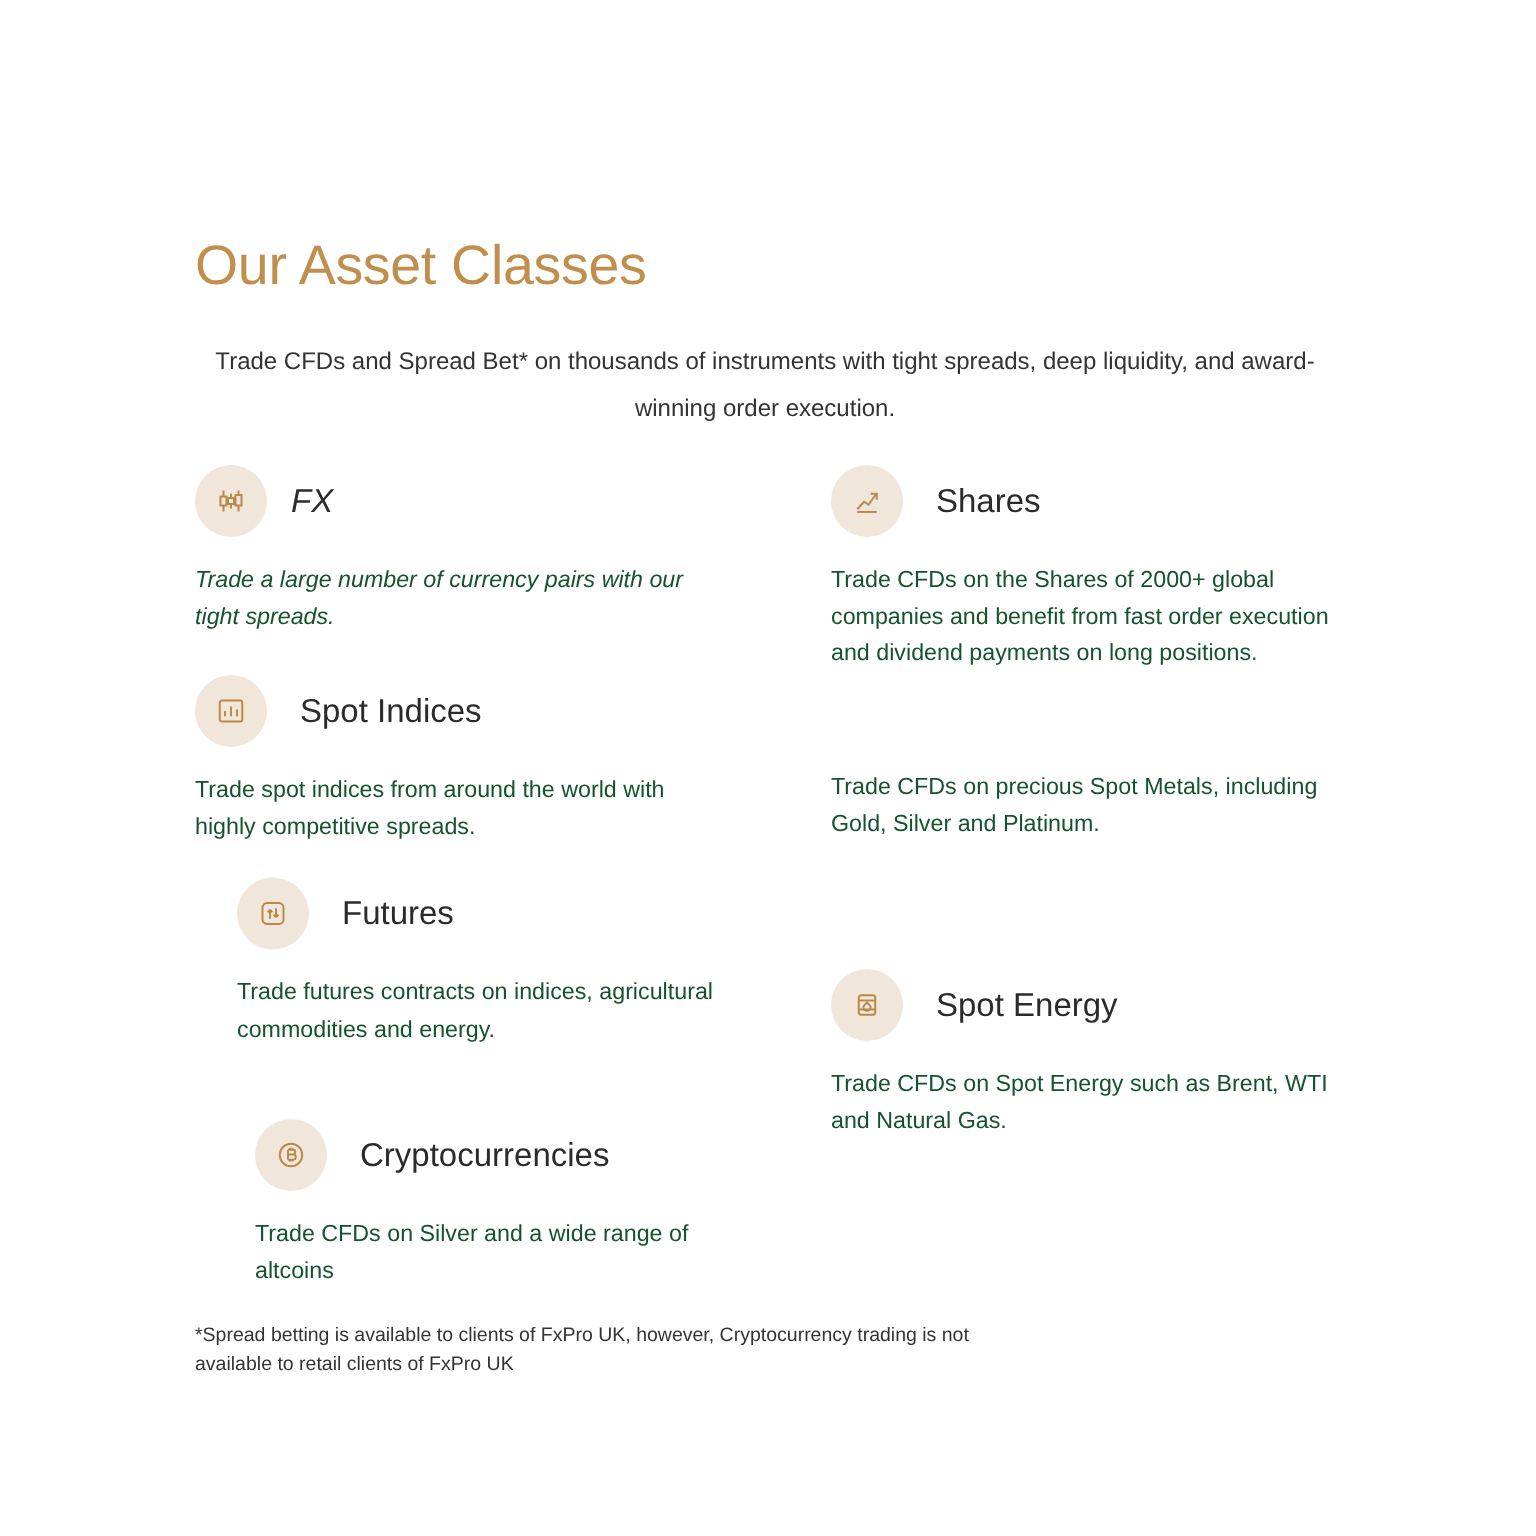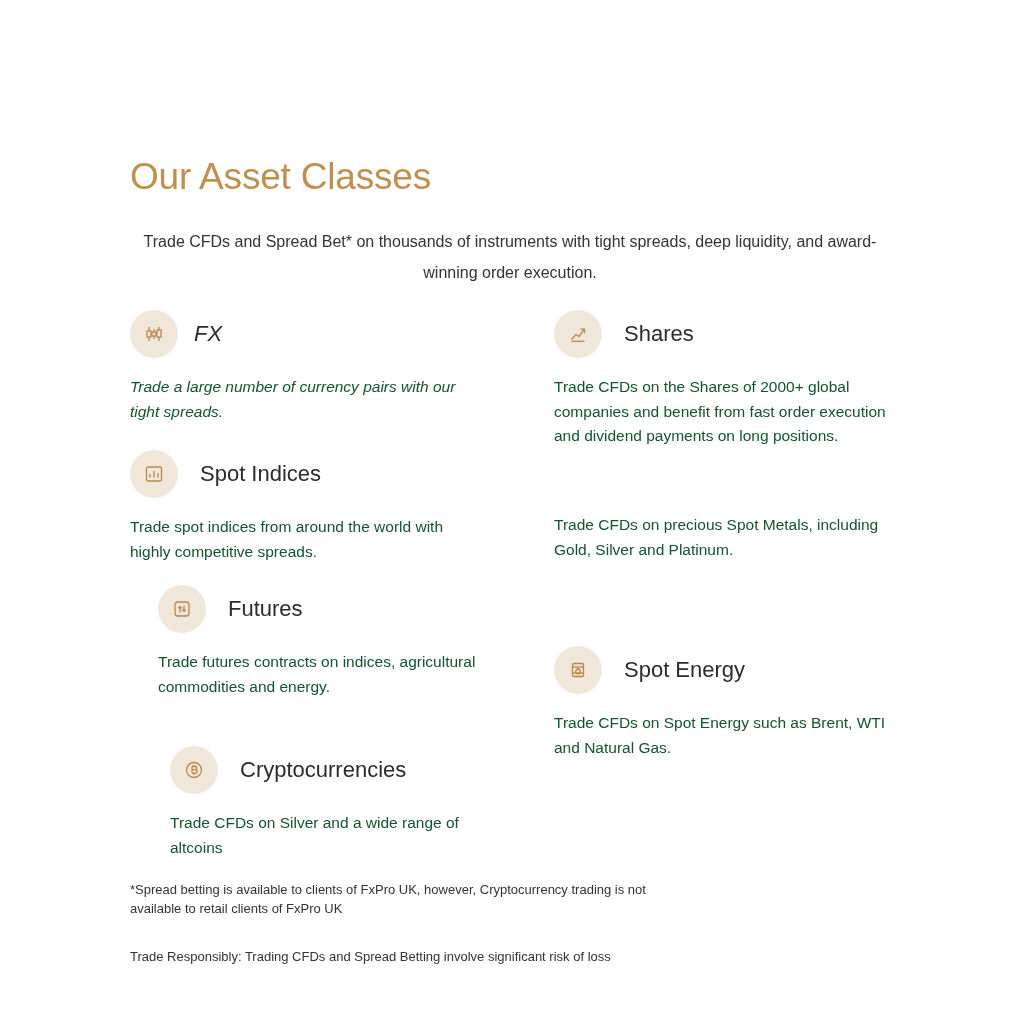--- a/index.html
+++ b/index.html
@@ -209,16 +209,15 @@
           <span class="item-title gap-md">Spot Energy</span>
         </div>
         <div class="item-desc" style="width:335px;">Trade CFDs on Spot Energy such as Brent, WTI and Natural Gas.</div>
       </div>
 
     </div>
   </div>
 
   <div class="footnotes">
     <div class="footnote" style="width:540px;">*Spread betting is available to clients of FxPro UK, however, Cryptocurrency trading is not available to retail clients of FxPro UK</div>
-    <div class="footnote second">Trade Responsibly: Trading CFDs and Spread Betting involve significant risk of loss</div>
   </div>
 
 </div>
 
 </body></html>

